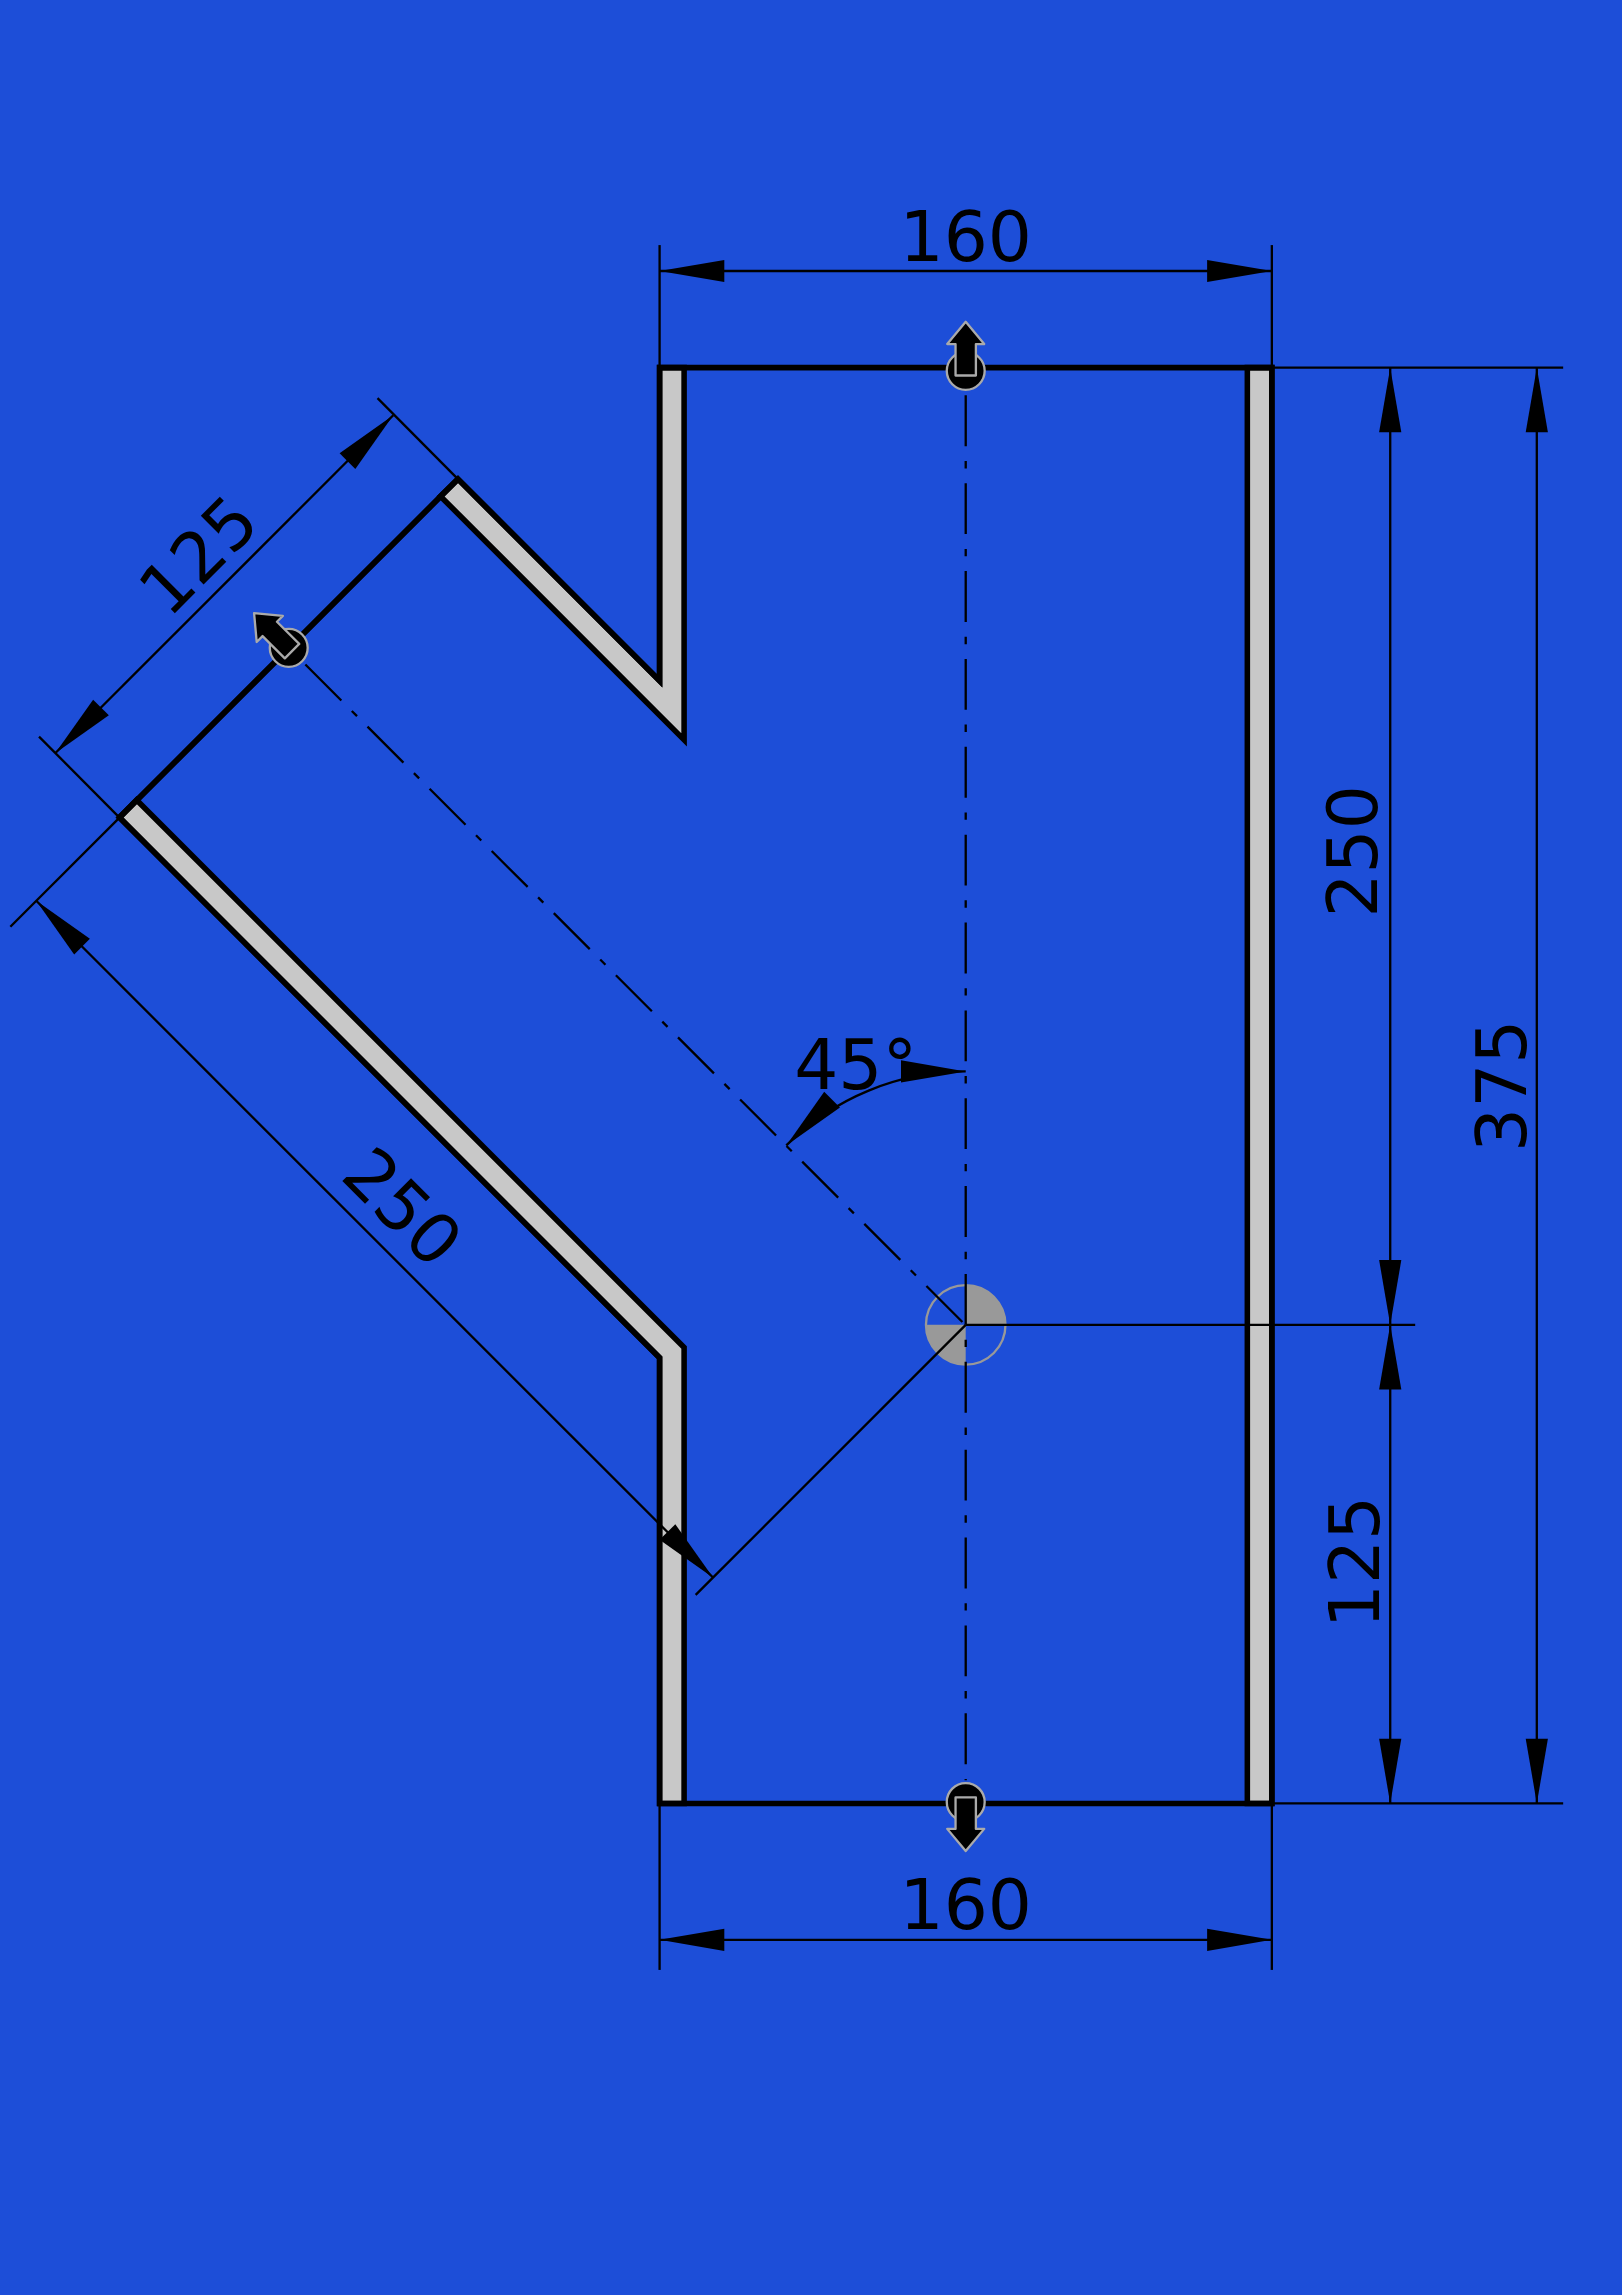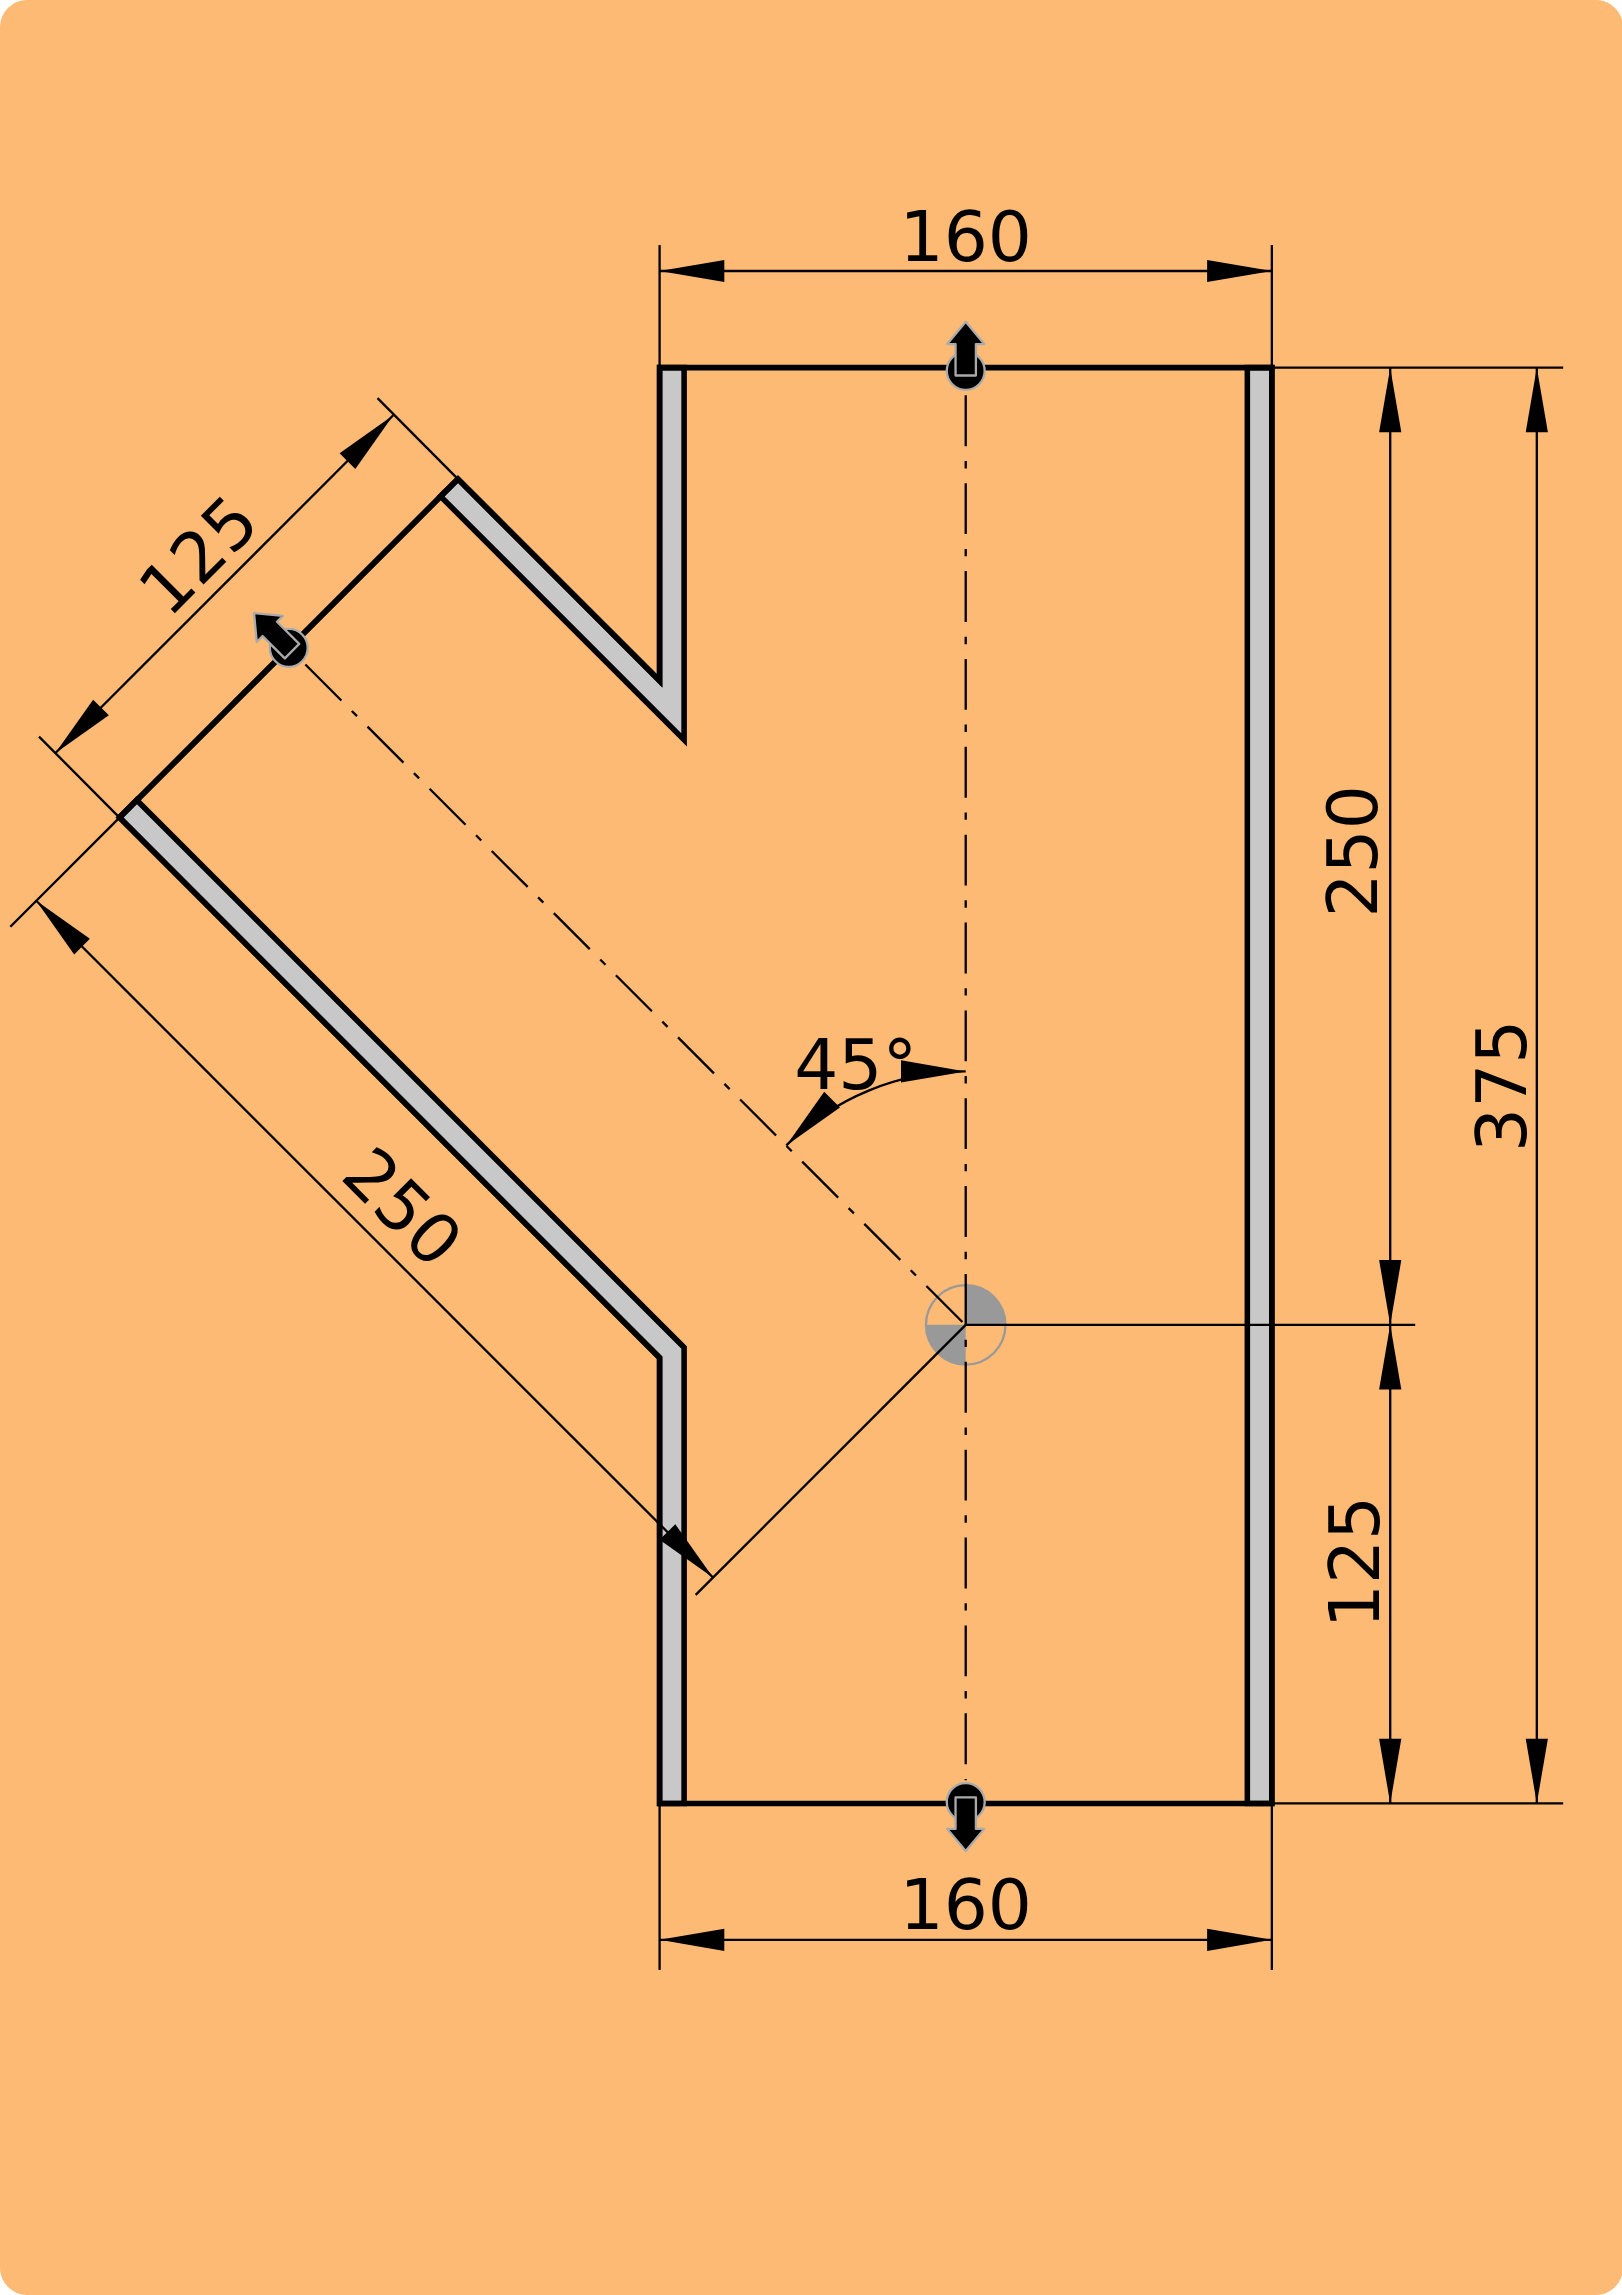--- a/index.html
+++ b/index.html
@@ -1,16 +1,16 @@
 <!DOCTYPE html>
 <html style="font-size:7.4px"><head>
 <meta charset="utf-8">
 <style>
   html,body{margin:0;padding:0;background:#ffffff;}
-  .stage{position:relative;width:1623px;height:2295px;background:#fdba74;overflow:hidden;border-radius:27px;}
+  .stage{position:relative;width:1623px;height:2295px;background:#1d4ed8;overflow:hidden;}
   svg{display:block;}
   .thick{stroke:#000;stroke-width:12;fill:none;stroke-linejoin:miter;}
   .thin{stroke:#000;stroke-width:5;fill:none;}
   .cl{stroke:#000;stroke-width:5;fill:none;stroke-dasharray:110 32 16 32;}
   .wall{stroke:#000;stroke-width:12;stroke-linejoin:miter;}
   .arrowhead{fill:#000;stroke:none;}
   .dimtext{font-family:"DejaVu Sans",sans-serif;font-size:150px;fill:#000;}
   .flowsym{stroke:#aaaaaa;stroke-width:5;stroke-linejoin:round;}
   .cmark{fill:none;stroke:#999999;stroke-width:5;}
 </style>

